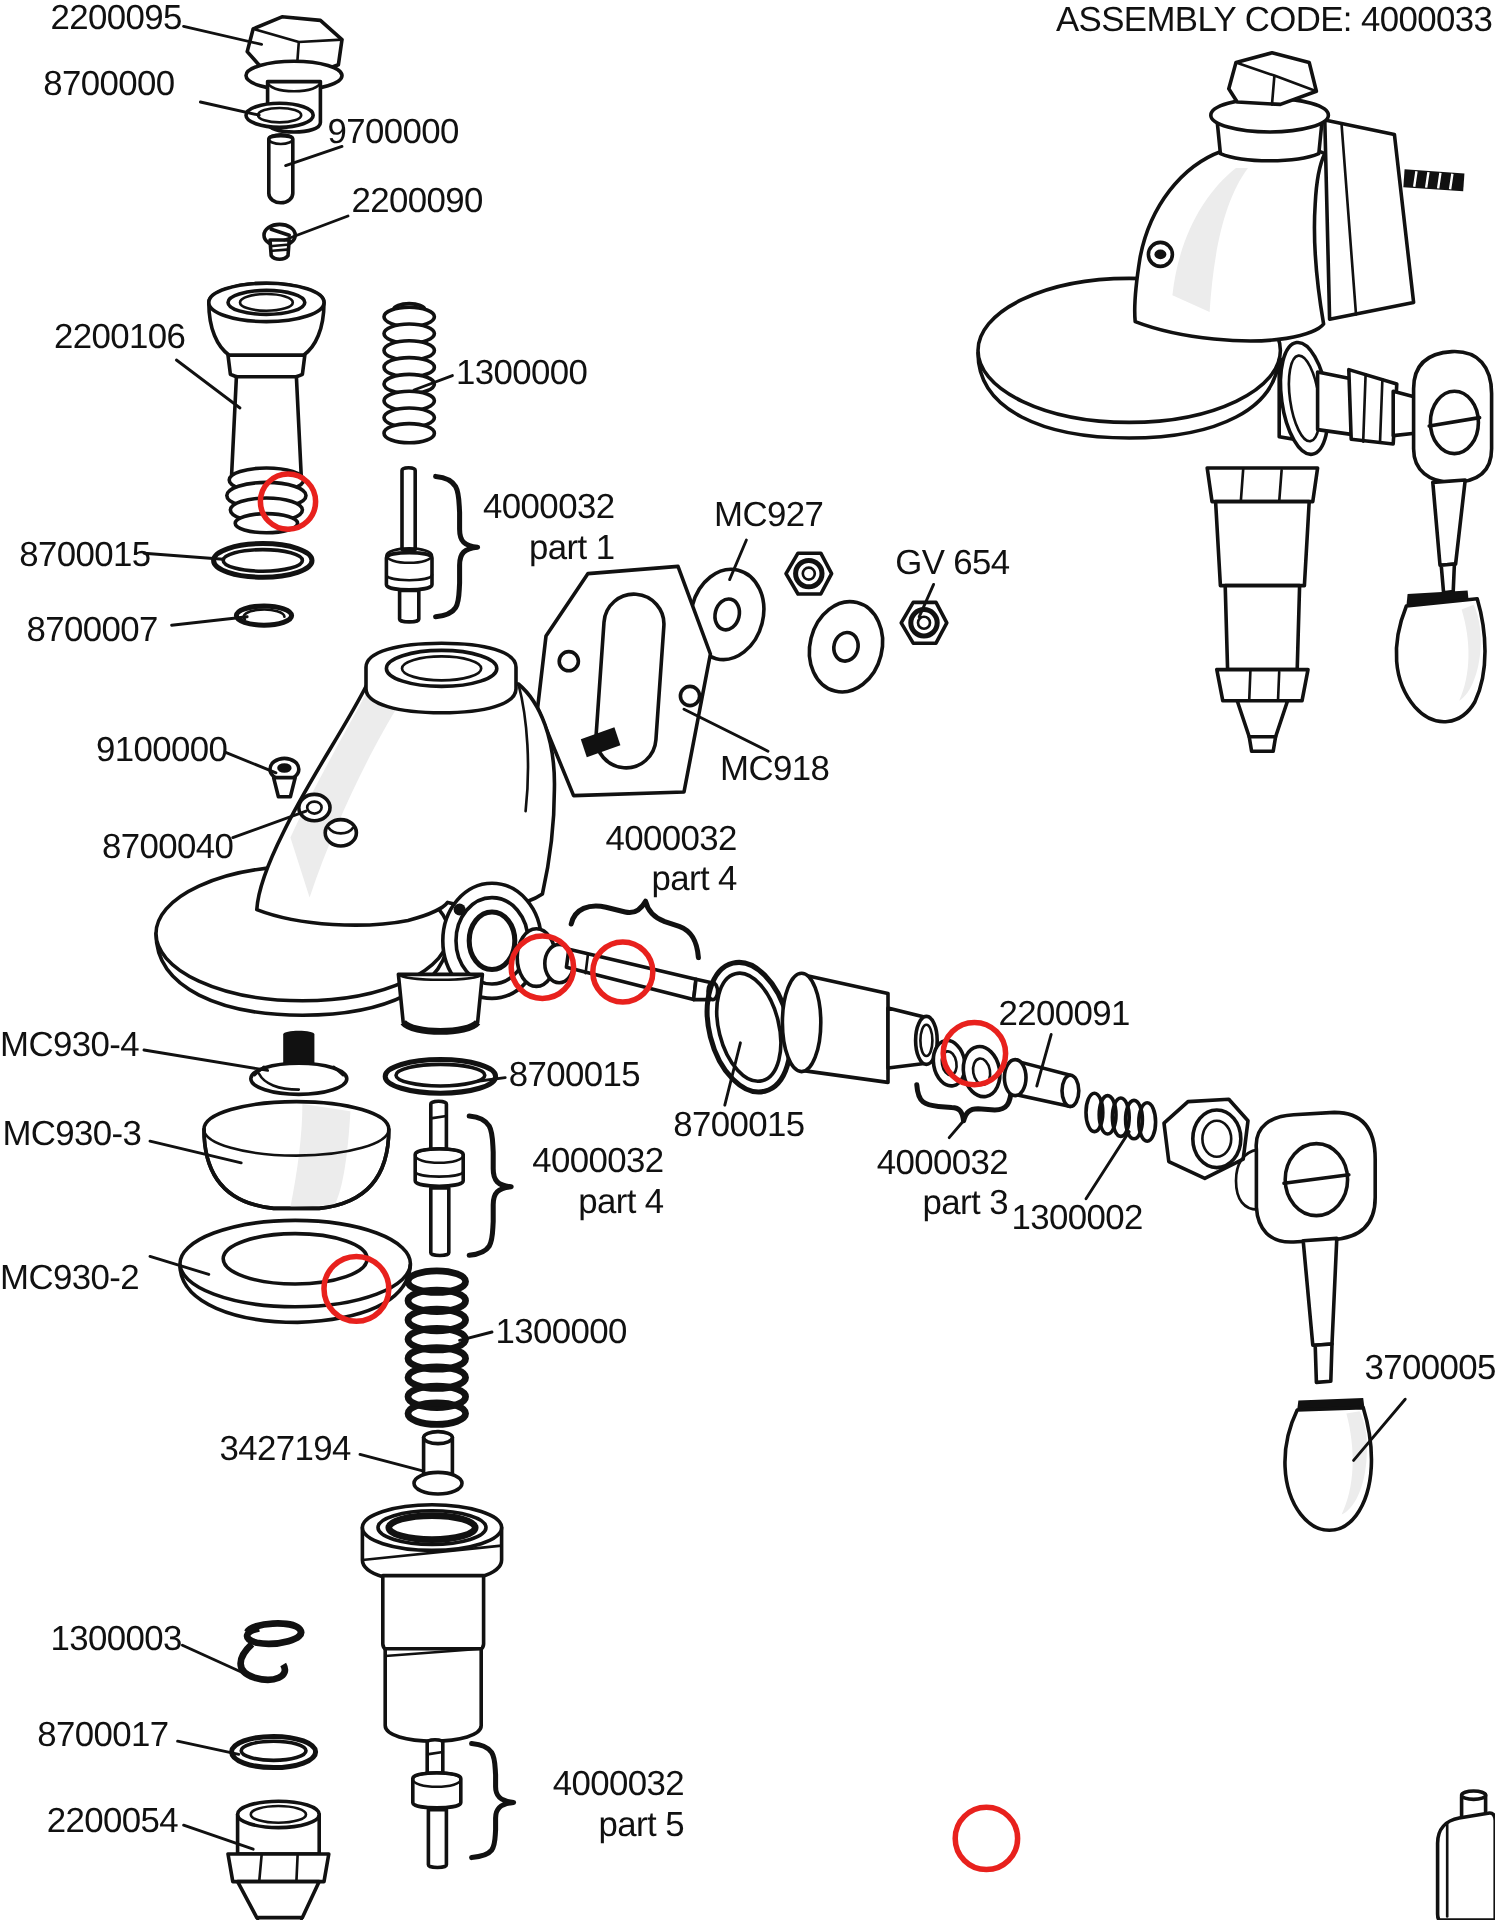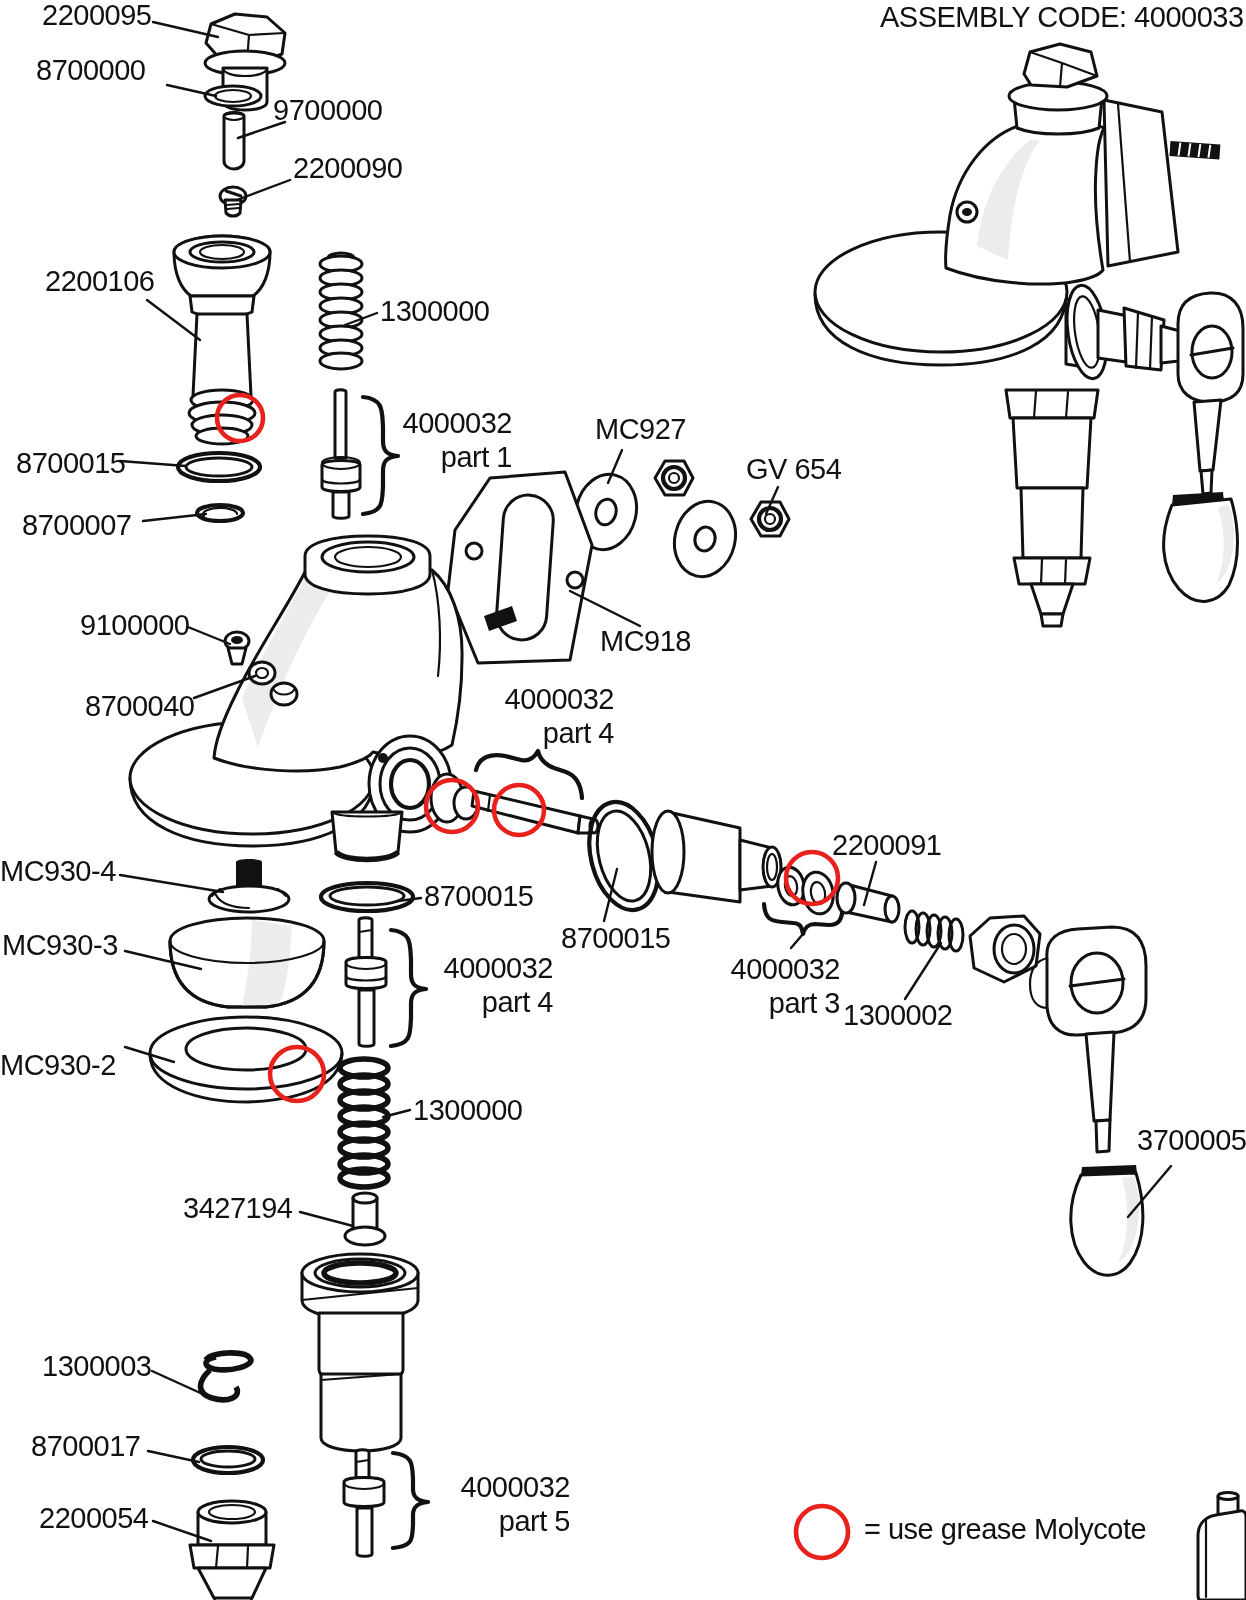--- a/index.html
+++ b/index.html
@@ -458,14 +458,13 @@
 <div class="lbl" style="left:39px;top:1501px">2200054</div>
 
 <div class="lbl two" style="left:452px;top:1470px;width:118px">
   <div>4000032</div>
   <div>part 5</div>
 </div>
 
 <div class="lbl" style="left:1137px;top:1123px">3700005</div>
 
 <div class="lbl" style="left:864px;top:1512px;line-height:35px">
-  <div>= use grease Molycote</div>
 </div>
 
 </body></html>

